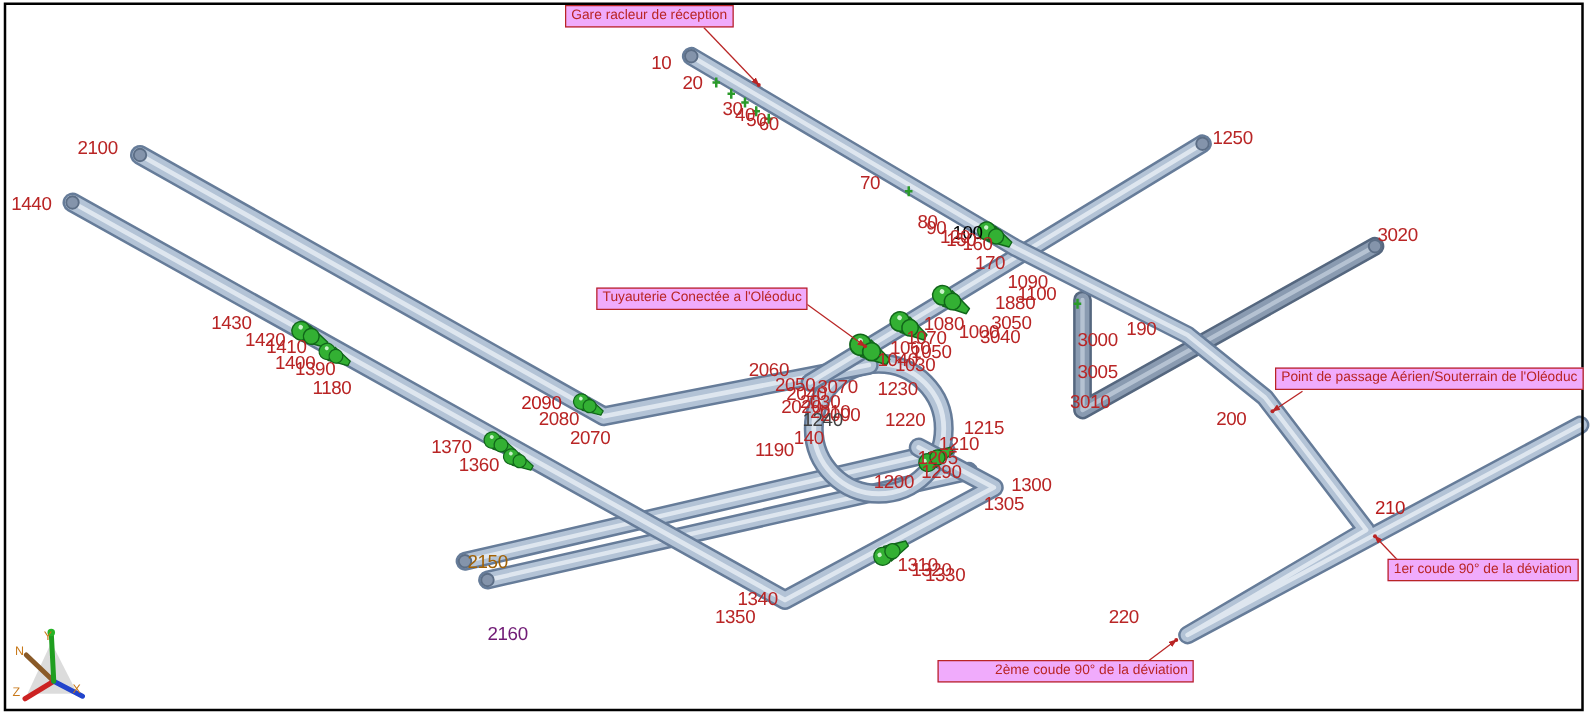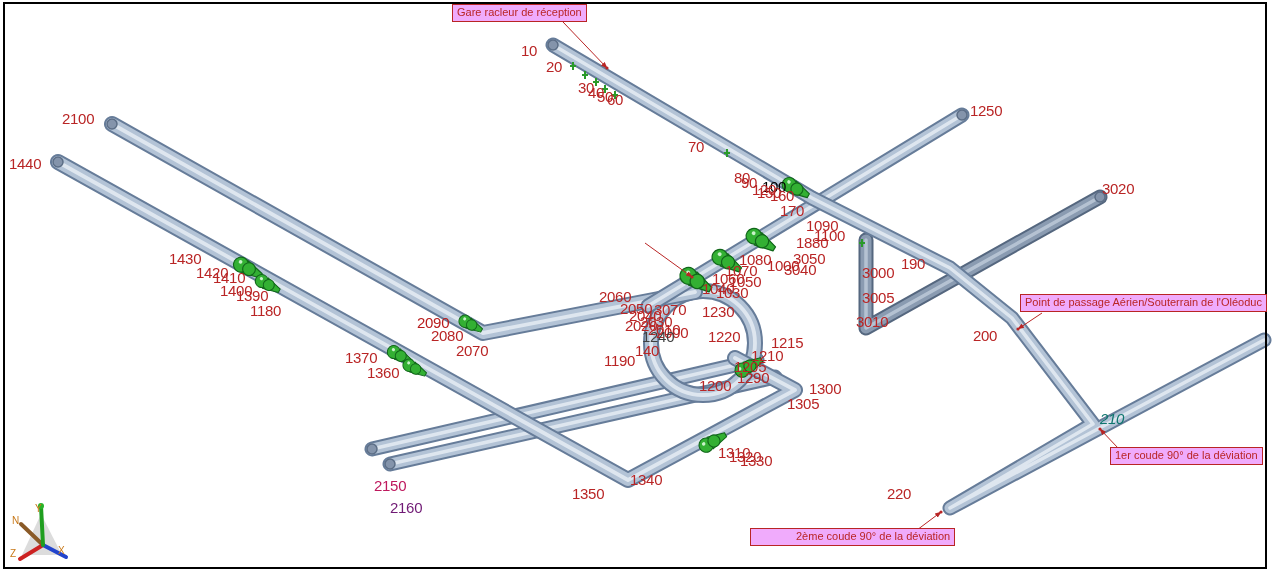--- a/index.html
+++ b/index.html
@@ -215,21 +215,21 @@
       <div class="node-label" style="left: 729px; top: 274px; color: rgb(185, 37, 37);">1050</div>
       <div class="node-label" style="left: 702px; top: 281px; color: rgb(185, 37, 37);">1040</div>
       <div class="node-label" style="left: 716px; top: 285px; color: rgb(185, 37, 37);">1030</div>
       <div class="node-label" style="left: 970px; top: 103px; color: rgb(185, 37, 37);">1250</div>
       <div class="node-label" style="left: 1102px; top: 181px; color: rgb(185, 37, 37);">3020</div>
       <div class="node-label" style="left: 901px; top: 256px; color: rgb(185, 37, 37);">190</div>
       <div class="node-label" style="left: 862px; top: 265px; color: rgb(185, 37, 37);">3000</div>
       <div class="node-label" style="left: 862px; top: 290px; color: rgb(185, 37, 37);">3005</div>
       <div class="node-label" style="left: 856px; top: 314px; color: rgb(185, 37, 37);">3010</div>
       <div class="node-label" style="left: 973px; top: 328px; color: rgb(185, 37, 37);">200</div>
-      <div class="node-label" style="left: 1100px; top: 411px; color: #0f766e; font-style: italic;">210</div>
+      <div class="node-label" style="left: 1100px; top: 399px; color: #b91c1c;">210</div>
       <div class="node-label" style="left: 887px; top: 486px; color: rgb(185, 37, 37);">220</div>
       <div class="node-label" style="left: 62px; top: 111px; color: rgb(185, 37, 37);">2100</div>
       <div class="node-label" style="left: 9px; top: 156px; color: rgb(185, 37, 37);">1440</div>
       <div class="node-label" style="left: 169px; top: 251px; color: rgb(185, 37, 37);">1430</div>
       <div class="node-label" style="left: 196px; top: 265px; color: rgb(185, 37, 37);">1420</div>
       <div class="node-label" style="left: 213px; top: 270px; color: rgb(185, 37, 37);">1410</div>
       <div class="node-label" style="left: 220px; top: 283px; color: rgb(185, 37, 37);">1400</div>
       <div class="node-label" style="left: 236px; top: 288px; color: rgb(185, 37, 37);">1390</div>
       <div class="node-label" style="left: 250px; top: 303px; color: rgb(185, 37, 37);">1180</div>
       <div class="node-label" style="left: 345px; top: 350px; color: rgb(185, 37, 37);">1370</div>
@@ -253,25 +253,26 @@
       <div class="node-label" style="left: 751px; top: 348px; color: rgb(185, 37, 37);">1210</div>
       <div class="node-label" style="left: 734px; top: 359px; color: rgb(185, 37, 37);">1205</div>
       <div class="node-label" style="left: 737px; top: 370px; color: rgb(185, 37, 37);">1290</div>
       <div class="node-label" style="left: 699px; top: 378px; color: rgb(185, 37, 37);">1200</div>
       <div class="node-label" style="left: 604px; top: 353px; color: rgb(185, 37, 37);">1190</div>
       <div class="node-label" style="left: 809px; top: 381px; color: rgb(185, 37, 37);">1300</div>
       <div class="node-label" style="left: 787px; top: 396px; color: rgb(185, 37, 37);">1305</div>
       <div class="node-label" style="left: 718px; top: 445px; color: rgb(185, 37, 37);">1310</div>
       <div class="node-label" style="left: 729px; top: 449px; color: rgb(185, 37, 37);">1320</div>
       <div class="node-label" style="left: 740px; top: 453px; color: rgb(185, 37, 37);">1330</div>
-      <div class="node-label" style="left: 590px; top: 472px; color: rgb(185, 37, 37); margin-left: 40px;">1340</div>
+      <div class="node-label" style="left: 590px; top: 472px; color: rgb(185, 37, 37);">1340</div>
       <div class="node-label" style="left: 572px; top: 486px; color: rgb(185, 37, 37);">1350</div>
-      <div class="node-label" style="left: 374px; top: 442px; color: #be185d; margin-top: 36px;">2150</div>
+      <div class="node-label" style="left: 374px; top: 442px; color: #a16207;">2150</div>
       <div class="node-label" style="left: 390px; top: 456px; color: #701a75; margin-top: 44px;">2160</div>
     </div>
 
   <div class="layer">
     <div class="callout" style="left: 452px; top: 4px; color: rgb(185, 37, 37); border-color: rgb(185, 37, 37);">Gare racleur de réception</div>
+    <div class="callout" style="left: 477px; top: 230px; color: rgb(185, 37, 37); border-color: rgb(185, 37, 37);">Tuyauterie Conectée a l'Oléoduc</div>
     <div class="callout" style="left: 1020px; top: 294px; color: rgb(185, 37, 37); border-color: rgb(185, 37, 37);">Point de passage Aérien/Souterrain de l'Oléoduc</div>
     <div class="callout" style="left: 1110px; top: 447px; color: rgb(185, 37, 37); border-color: rgb(185, 37, 37);">1er coude 90° de la déviation</div>
     <div class="callout" style="left: 750px; top: 528px; color: rgb(185, 37, 37); border-color: rgb(185, 37, 37); padding-left: 45px;">2ème coude 90° de la déviation</div>
   </div>
 </div>
 
 </body></html>

